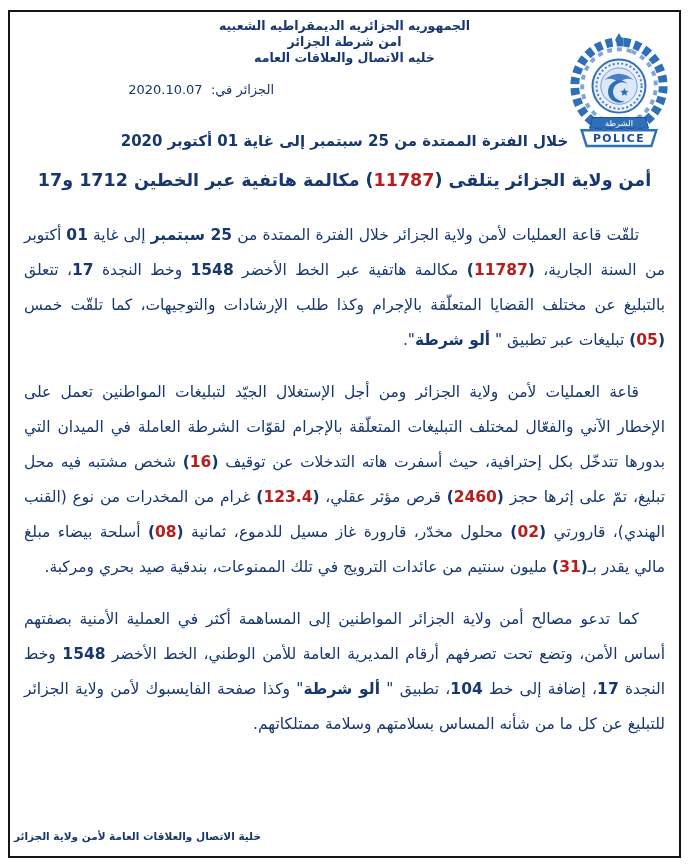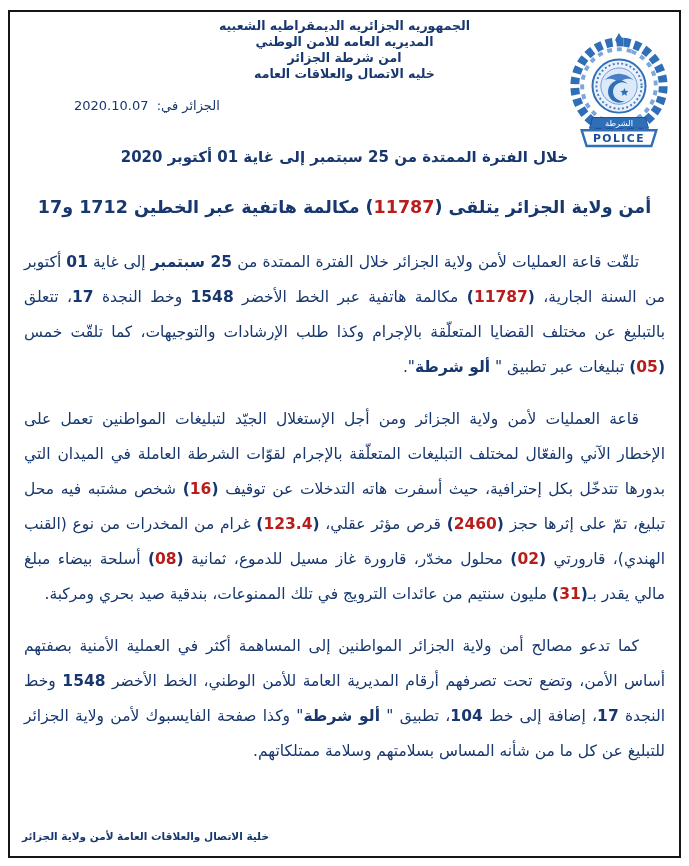--- a/index.html
+++ b/index.html
@@ -7,50 +7,49 @@
   .page{position:absolute;inset:0;background:#fff;padding-left:32px;}
   .frame{position:absolute;top:10px;left:8px;right:8px;bottom:8px;border:2px solid #151515;}
   .content{position:absolute;top:12px;left:10px;right:10px;bottom:10px;}
 
   .header-block{margin-top:6px;text-align:center;color:#17376E;font-weight:bold;
     font-size:12.5px;line-height:16px;direction:rtl;}
   .header-line{white-space:nowrap;}
 
   .emblem{position:absolute;top:14px;right:6px;width:108px;height:132px;}
 
-  .date-row{margin-top:16px;margin-left:64px;direction:rtl;text-align:left;
+  .date-row{margin-top:16px;margin-left:64px;direction:rtl;text-align:right;
     color:#17376E;font-size:13px;width:200px;}
   .date-val{direction:ltr;unicode-bidi:isolate;}
 
   .title-block{margin-top:34px;text-align:center;direction:rtl;color:#17376E;font-weight:bold;}
-  .title-l1{font-size:15px;line-height:20px;margin-bottom:28px;}
+  .title-l1{font-size:15px;line-height:20px;margin-bottom:17px;}
   .title-l2{font-size:17.5px;line-height:24px;}
 
   .body-block{margin:26px 14px 0;direction:rtl;text-align:justify;color:#17376E;
     font-size:15.5px;line-height:35px;}
   .body-block p{margin:17px 0 5px;text-indent:26px;}
   .b{font-weight:bold;}
   .numwrap{unicode-bidi:isolate;}
   .paren{font-weight:bold;color:#17376E;}
   .numv{font-weight:bold;color:#b91c1c;}
 
-  .footer-line{position:absolute;left:12px;bottom:14px;direction:rtl;
+  .footer-line{position:absolute;left:4px;bottom:14px;direction:rtl;
     color:#17376E;font-size:10.5px;font-weight:bold;white-space:nowrap;}
 </style>
 </head>
 <body>
 
 <div class="page">
   <div class="frame"></div>
 
   <div class="content">
 
     <div class="header-block">
       <div class="header-line">الجمهوريه الجزائريه الديمقراطيه الشعبيه</div>
-      <div class="header-line">المديريه العامه للامن الوطني</div>
       <div class="header-line">امن شرطة الجزائر</div>
       <div class="header-line">خليه الاتصال والعلاقات العامه</div>
     </div>
 
     <div class="emblem">
       <svg viewBox="0 0 110 132" width="108" height="132">
 
         <g>
           <circle cx="55" cy="60" r="45" fill="none" stroke="#2F6FB8" stroke-width="9" stroke-dasharray="7 4" transform="rotate(-84 55 60)"></circle>
           <circle cx="55" cy="60" r="37.5" fill="none" stroke="#7FA6D9" stroke-width="4" stroke-dasharray="5 5" transform="rotate(-70 55 60)"></circle>

